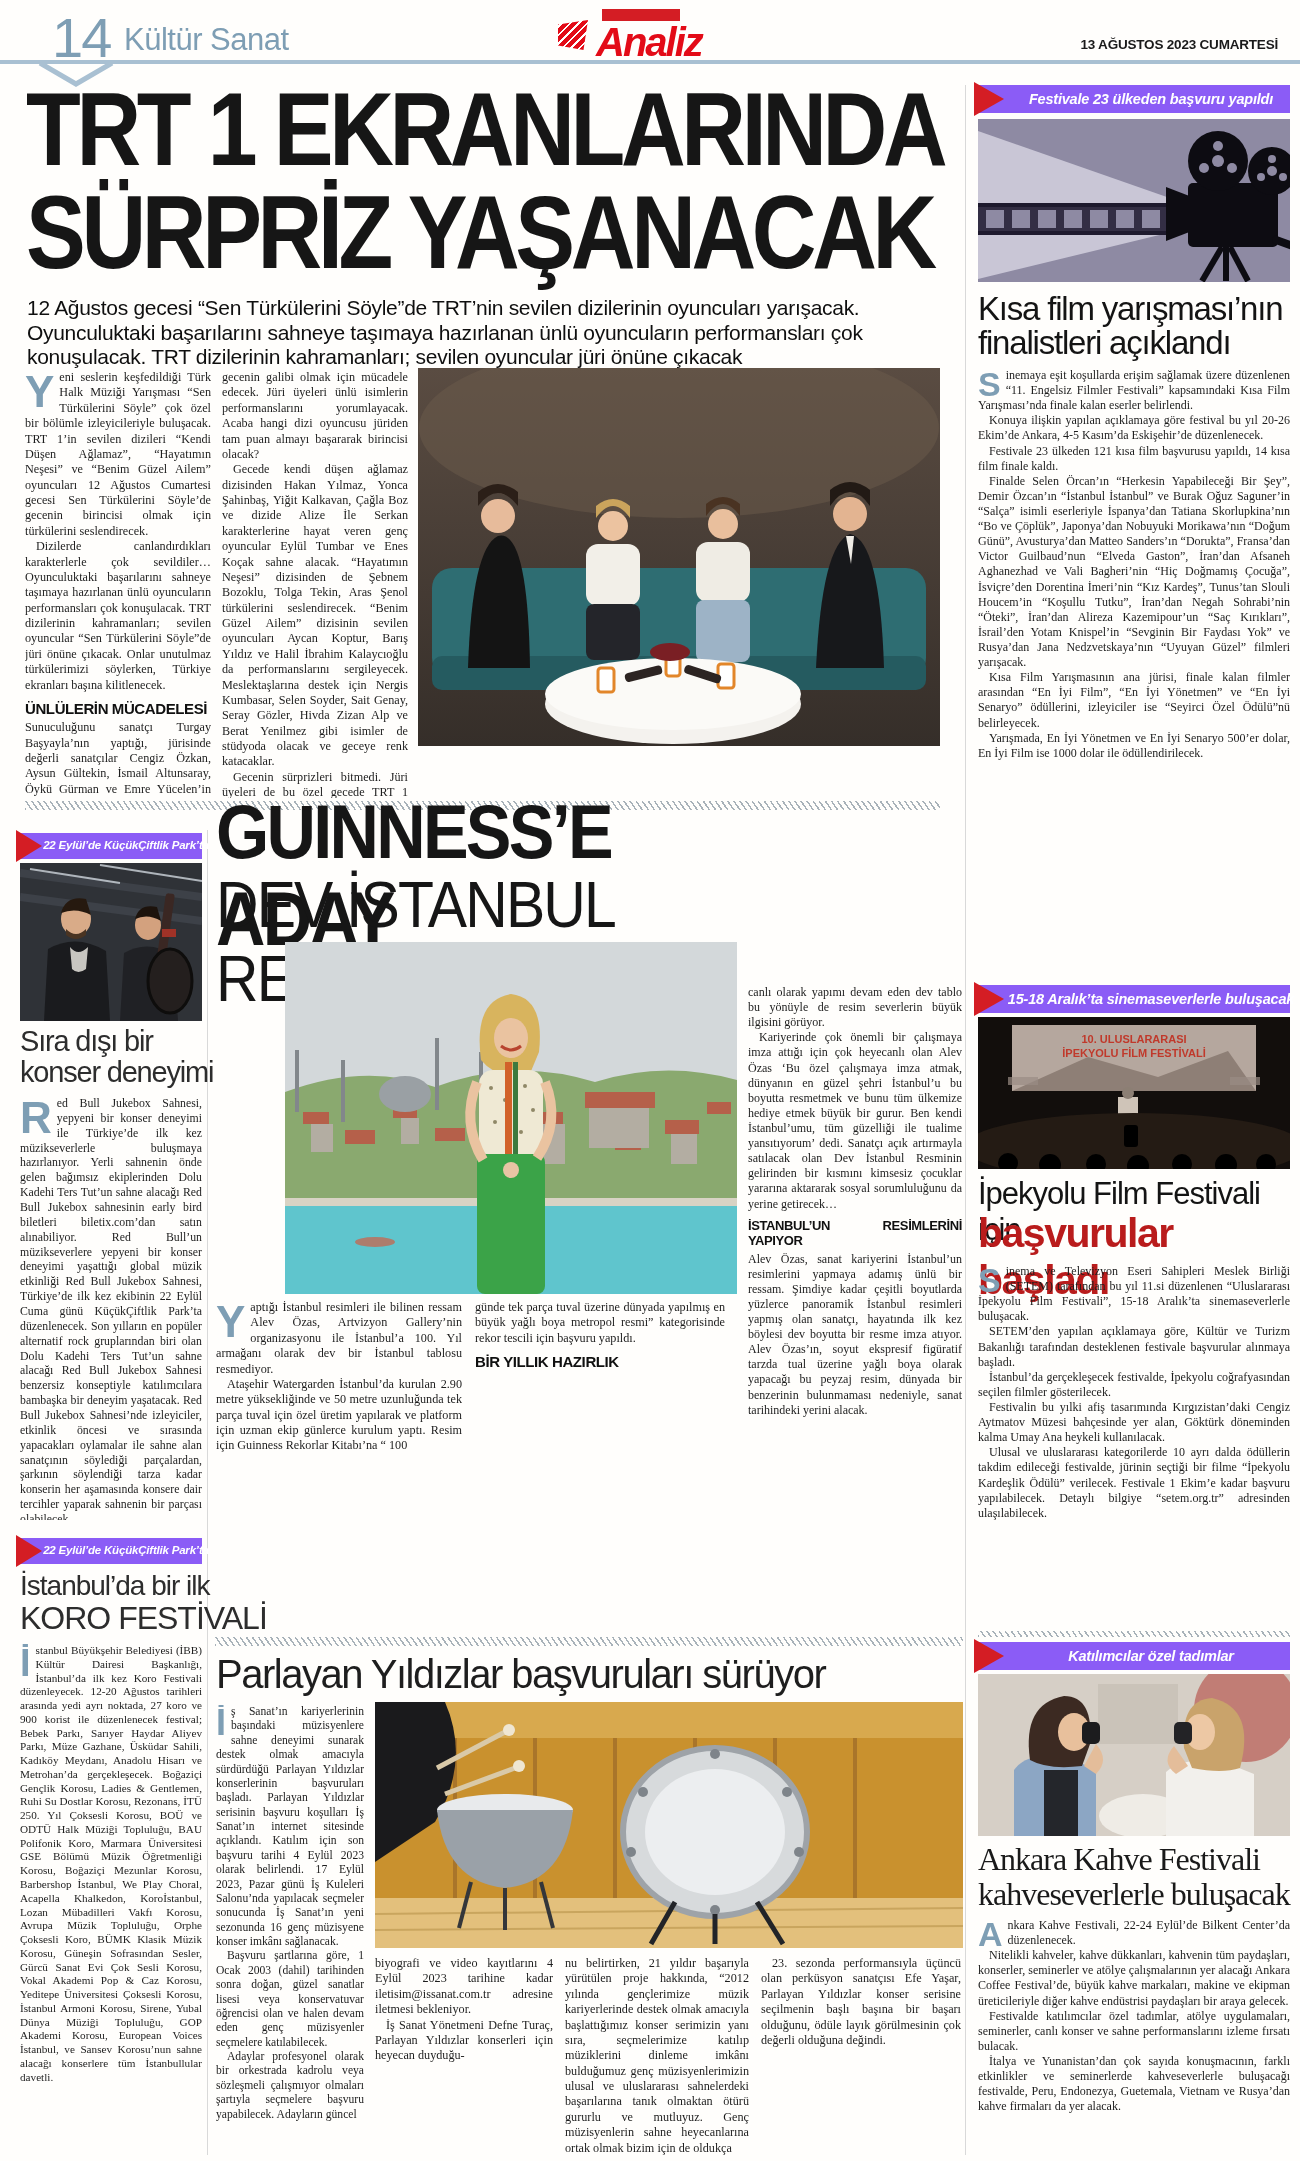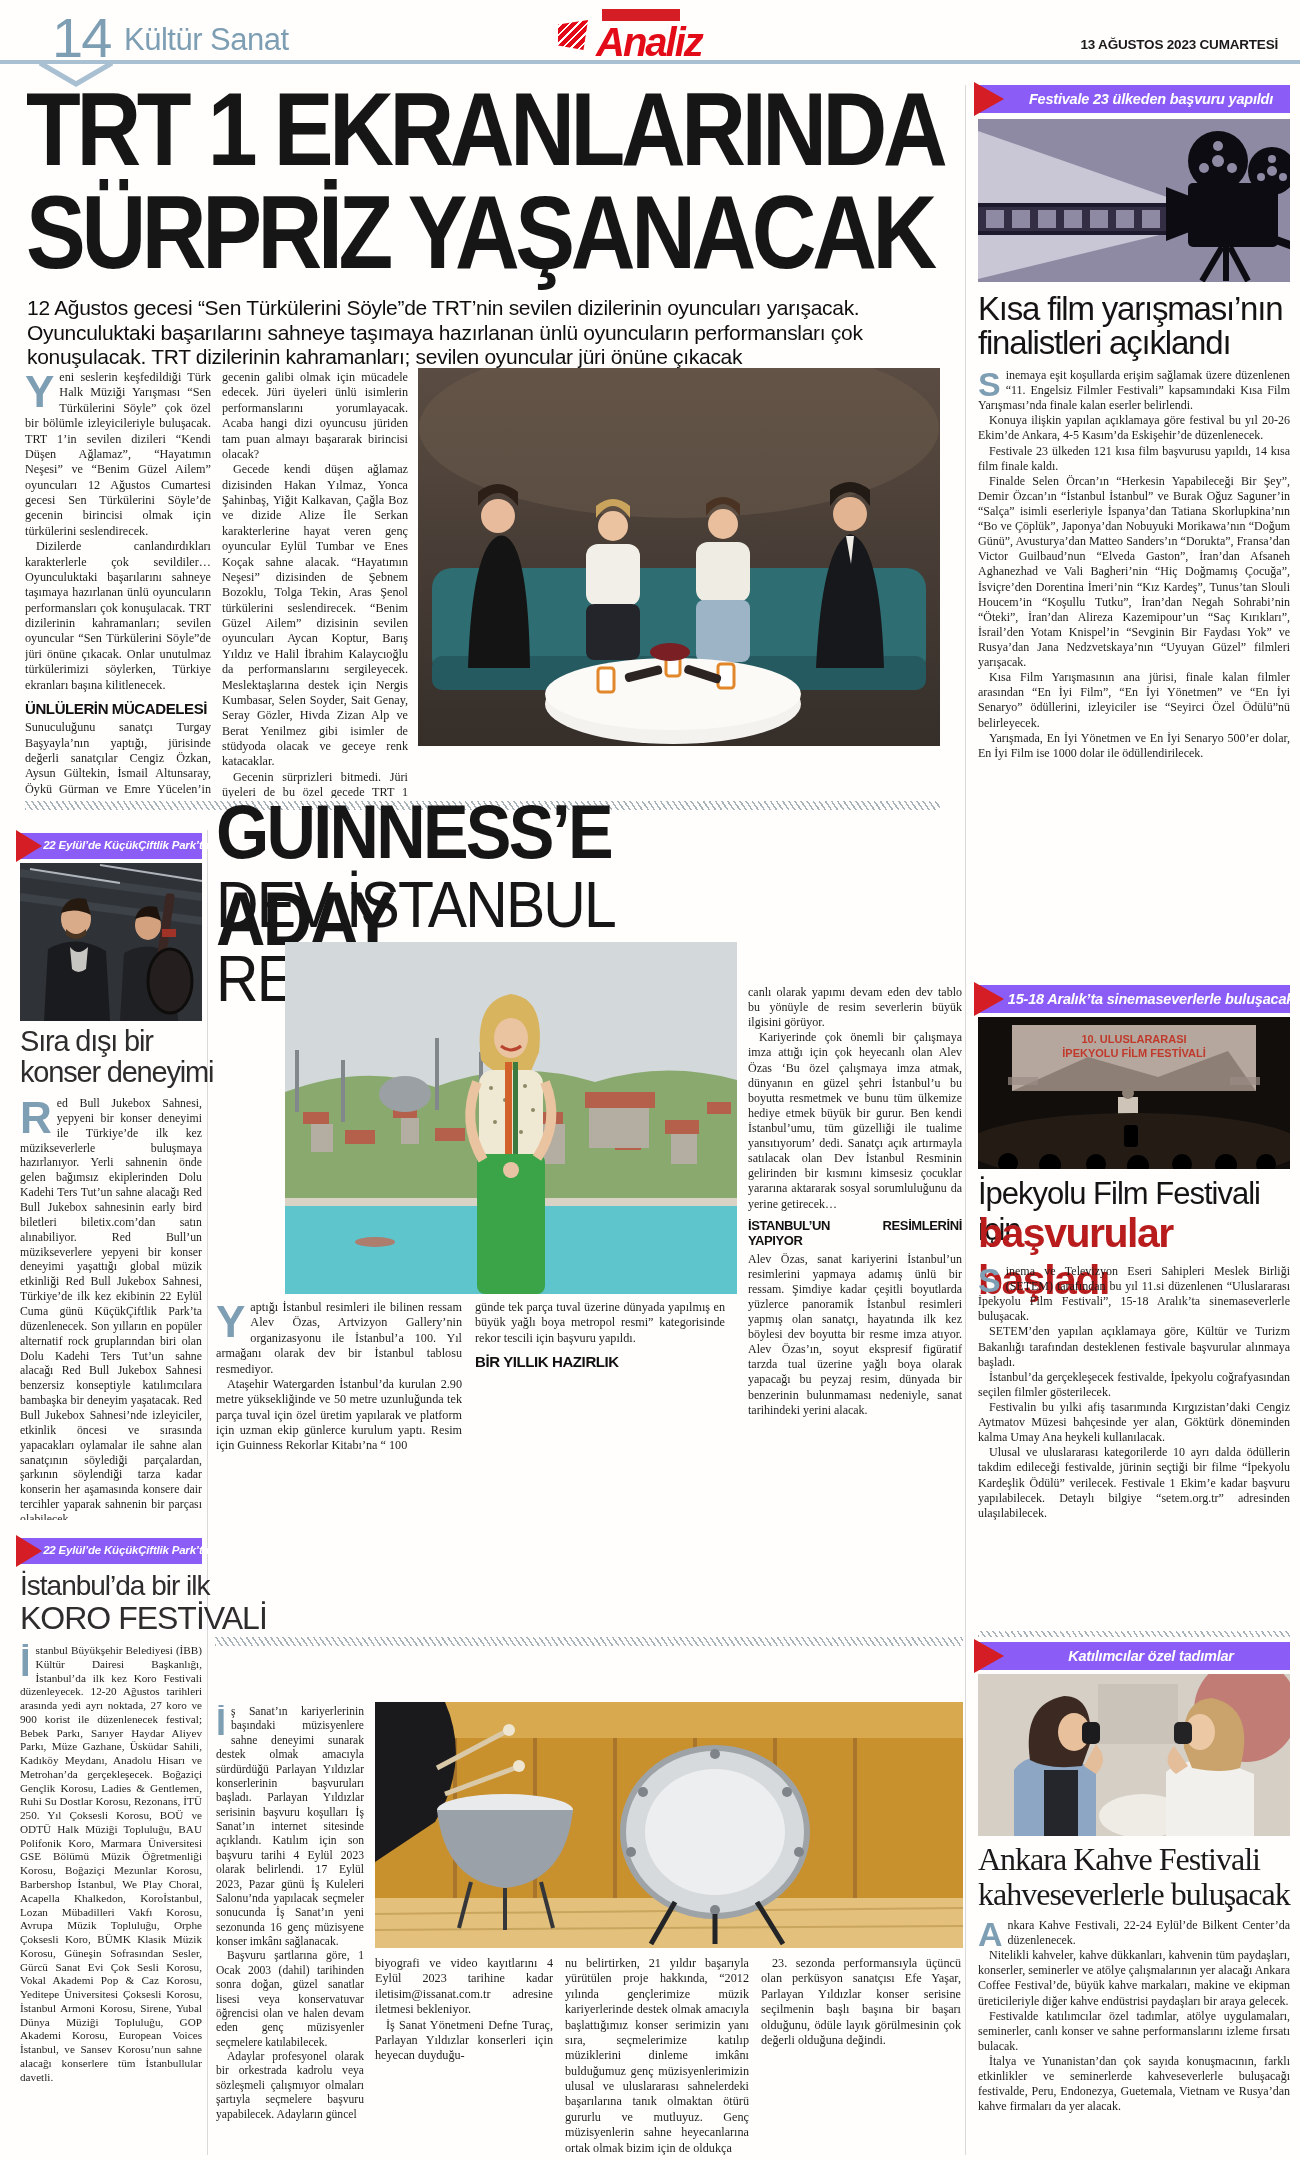--- a/index.html
+++ b/index.html
@@ -370,20 +370,21 @@
     <h4 class="xhead">BİR YILLIK HAZIRLIK</h4>
   </div>
   <div class="abs bt" style="left:748px;top:985px;width:214px;height:652px;font-size:12px;">
     <p class="first">canlı olarak yapımı devam eden dev tablo bu yönüyle de resim severlerin büyük ilgisini görüyor.</p>
     <p>Kariyerinde çok önemli bir çalışmaya imza attığı için çok heyecanlı olan Alev Özas ‘Bu özel çalışmaya imza atmak, dünyanın en güzel şehri İstanbul’u bu boyutta resmetmek ve bunu tüm ülkemize hediye etmek büyük bir gurur. Ben kendi İstanbul’umu, tüm güzelliği ile tualime yansıtıyorum’ dedi. Sanatçı açık artırmayla satılacak olan Dev İstanbul Resminin gelirinden bir kısmını kimsesiz çocuklar yararına aktararak sosyal sorumluluğunu da yerine getirecek…</p>
     <h4 class="xhead" style="font-size:13px;">İSTANBUL’UN RESİMLERİNİ YAPIYOR</h4>
     <p class="first">Alev Özas, sanat kariyerini İstanbul’un resimlerini yapmaya adamış ünlü bir ressam. Şimdiye kadar çeşitli boyutlarda yüzlerce panoramik İstanbul resimleri yapmış olan sanatçı, hayatında ilk kez böylesi dev boyutta bir resme imza atıyor. Alev Özas’ın, soyut ekspresif figüratif tarzda tual üzerine yağlı boya olarak yapacağı bu peyzaj resim, dünyada bir benzerinin bulunmaması nedeniyle, sanat tarihindeki yerini alacak.</p>
   </div>
 
   <div class="abs hatch" style="left:215px;top:1637px;width:748px;height:9px;"></div>
+  <div class="abs hl" style="left:216px;top:1652px;font-size:40px;font-weight:400;letter-spacing:-1.5px;color:#1e1e1e;">Parlayan Yıldızlar başvuruları sürüyor</div>
 
   <div class="abs ph" style="left:375px;top:1702px;width:588px;height:246px;">
     <svg width="588" height="246" viewBox="0 0 588 246">
       <rect width="588" height="246" fill="#c9912e"></rect>
       <g stroke="#a9752a" stroke-width="4">
         <line x1="80" y1="0" x2="80" y2="200"></line>
           <line x1="160" y1="0" x2="160" y2="200"></line>
           <line x1="240" y1="0" x2="240" y2="200"></line>
         <line x1="320" y1="0" x2="320" y2="200"></line>
           <line x1="400" y1="0" x2="400" y2="200"></line>

